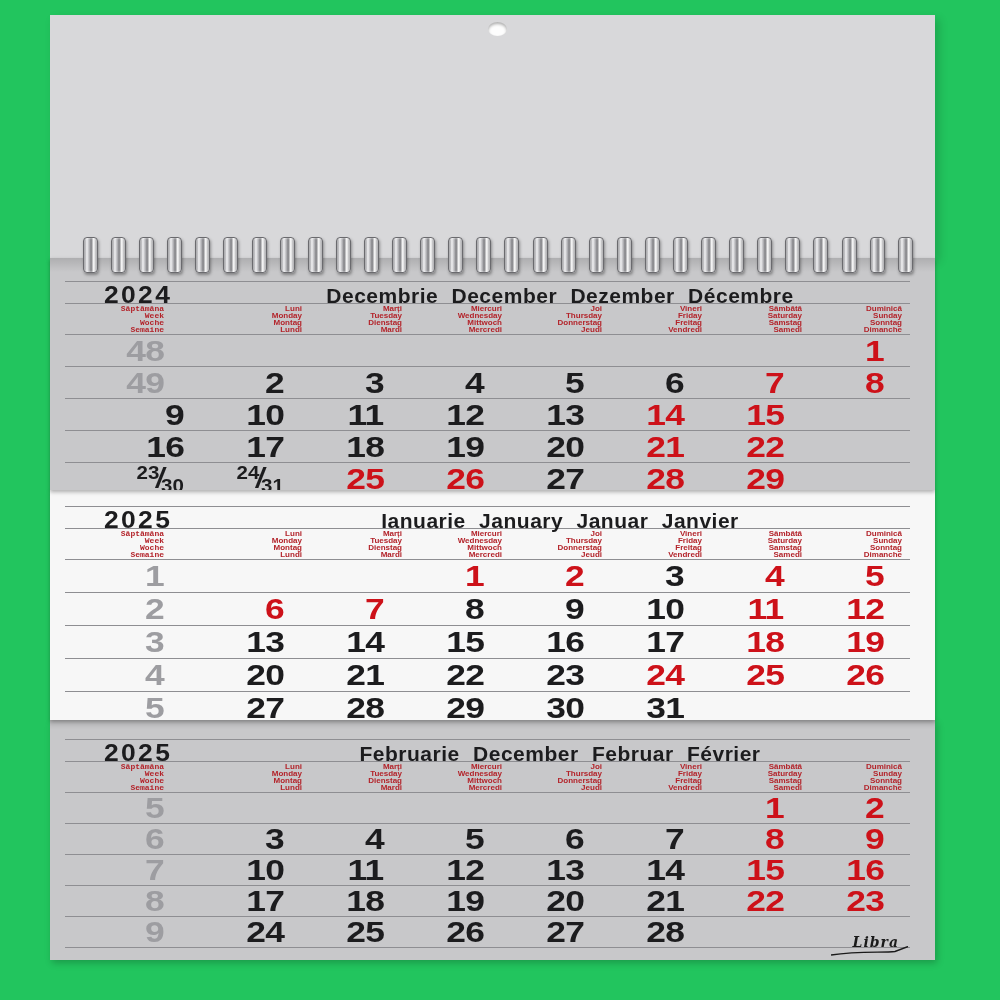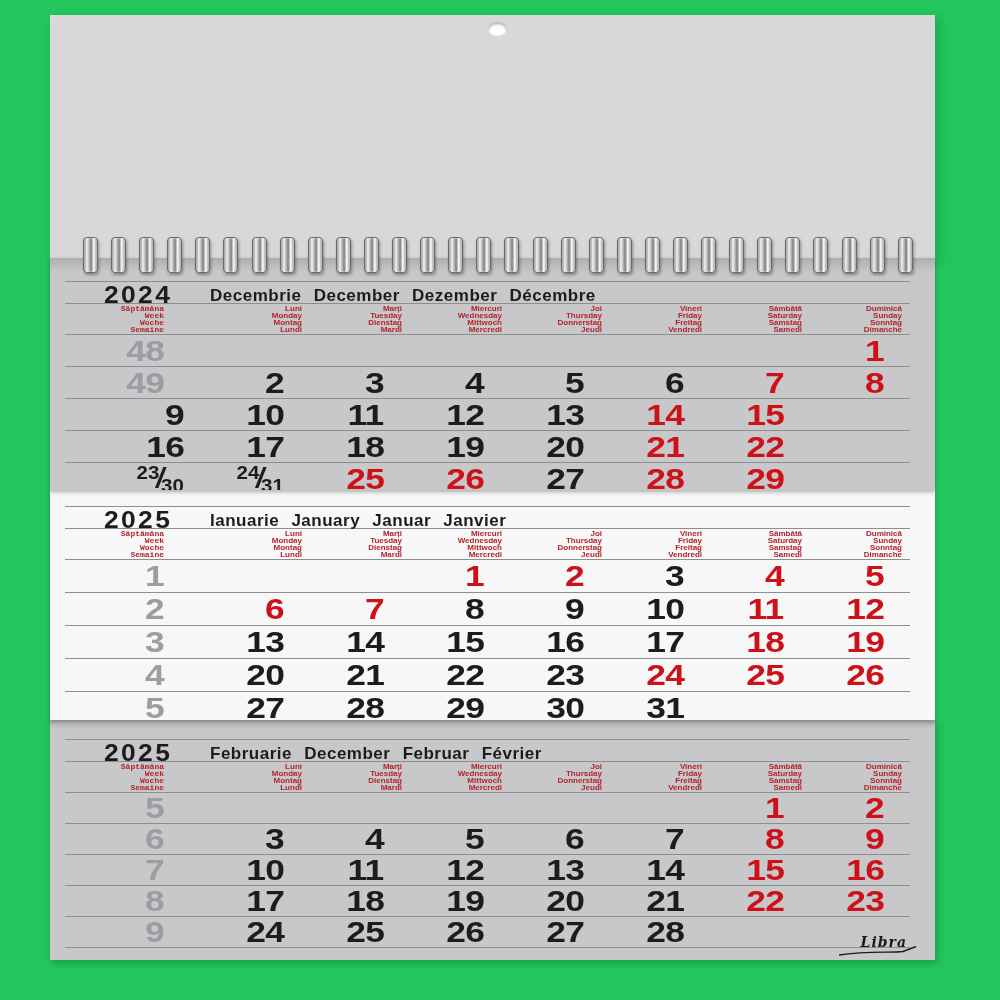--- a/index.html
+++ b/index.html
@@ -23,41 +23,41 @@
              box-shadow:0 2px 4px rgba(0,0,0,.28);--rowh:32px;--pt:16px;}
   .sheet-feb{top:705px;height:240px;z-index:1;background-color:var(--sheet-gray);
              background-image:linear-gradient(rgba(0,0,0,.10),rgba(0,0,0,0) 10px);
              box-shadow:2px 3px 7px rgba(0,0,0,.22);--rowh:30px;--pt:19px;}
   .panel{position:absolute;left:15px;right:25px;top:0;bottom:0;box-sizing:border-box;
          padding-top:var(--pt);}
   .rule{height:1px;background:var(--line);}
   .month-head{display:grid;grid-template-columns:145px 1fr;align-items:center;height:21px;}
   .year{font-weight:bold;font-size:23px;letter-spacing:2px;color:var(--black);
         padding-left:34px;transform:scaleX(1.15);transform-origin:0 50%;white-space:nowrap;}
-  .mtitle{text-align:left;font-weight:bold;font-size:17px;letter-spacing:.5px;word-spacing:7px;
+  .mtitle{text-align:center;font-weight:bold;font-size:21px;letter-spacing:.5px;word-spacing:7px;
           color:var(--black);white-space:nowrap;}
   .daynames{display:grid;grid-template-columns:145px repeat(7,1fr);height:30px;align-items:center;}
   .dh{text-align:right;padding-right:8px;font-size:8px;line-height:7.2px;font-weight:bold;
       color:var(--header-red);}
   .dh.wk{padding-right:46px;font-family:Liberation Mono, monospace;}
   .wrow{display:grid;grid-template-columns:145px repeat(7,1fr);height:var(--rowh);
         border-bottom:1px solid var(--line);align-items:center;}
   .cell{text-align:right;font-weight:bold;font-size:30px;color:var(--black);line-height:1;}
   .cell.day{padding-right:26px;}
   .cell.wk{padding-right:46px;color:var(--week-gray);}
   .cell.red{color:var(--red);}
   .num{display:inline-block;transform:scaleX(1.18);transform-origin:100% 50%;letter-spacing:-.5px;}
   .split{display:inline-block;transform:scaleX(1.08);transform-origin:100% 50%;white-space:nowrap;}
   .split .a{font-size:19px;vertical-align:9px;}
   .split .sl{font-size:27px;margin:0 -3px;vertical-align:1px;font-style:italic;}
   .split .b{font-size:19px;vertical-align:-4px;}
   .wk .split .a{font-size:16px;vertical-align:8px;}
   .wk .split .sl{font-size:23px;}
   .wk .split .b{font-size:16px;}
-  .logo{position:absolute;right:18px;bottom:3px;display:flex;flex-direction:column;
+  .logo{position:absolute;right:26px;bottom:3px;display:flex;flex-direction:column;
         align-items:flex-end;z-index:2;}
   .logo-text{font-family:"DejaVu Serif",serif;font-style:italic;font-weight:bold;font-size:14px;
              color:#1a1a1a;letter-spacing:1px;margin-bottom:-4px;padding-right:10px;}
 </style>
 </head>
 <body>
 
 <div class="stage">
   <div class="calendar">
     <div class="board"></div>

